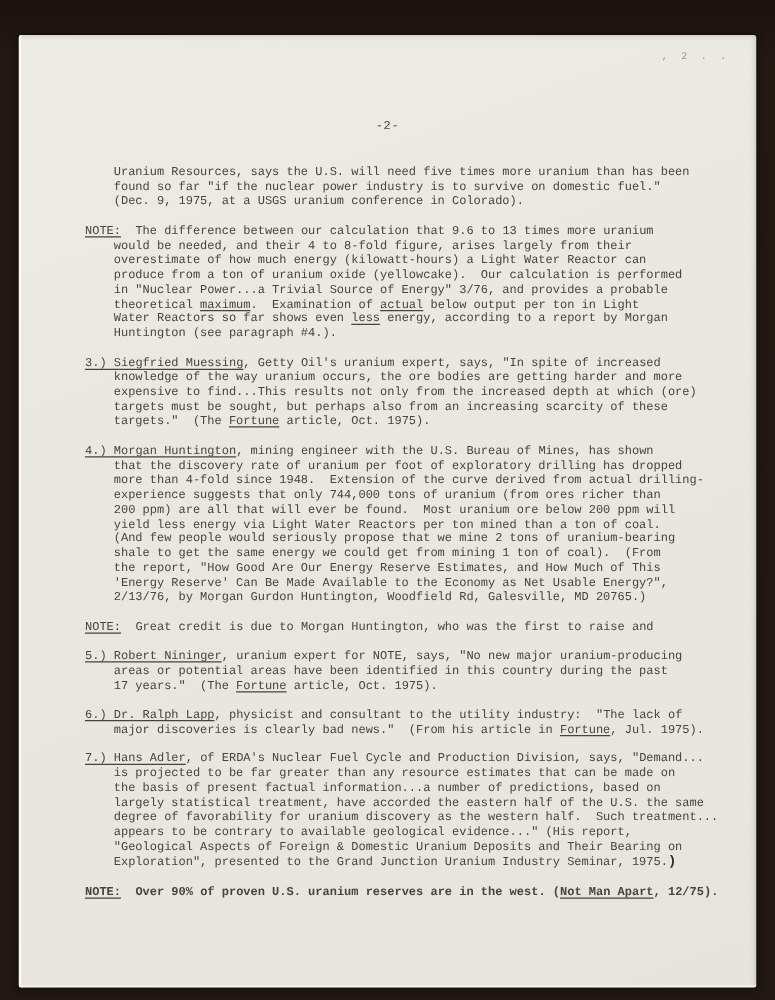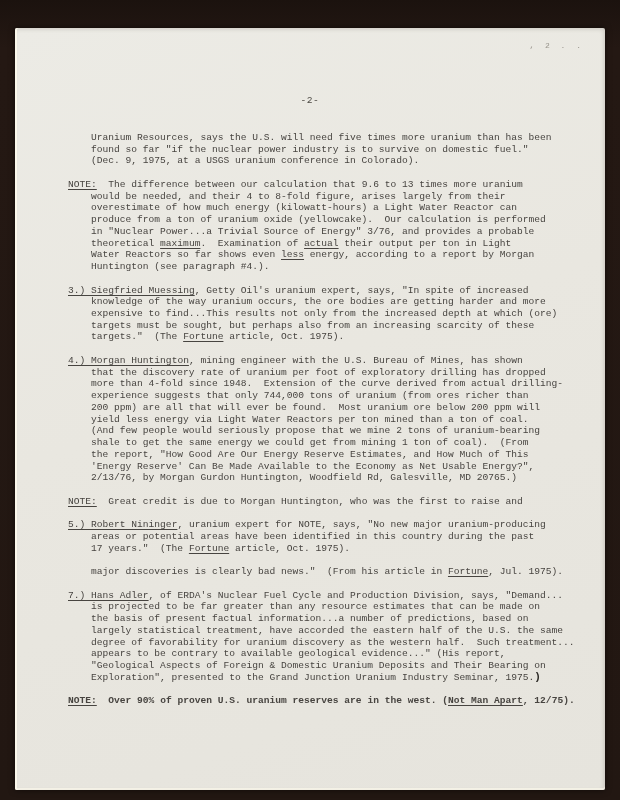--- a/index.html
+++ b/index.html
@@ -59,21 +59,21 @@
         <div class="line first"><span>Uranium Resources, says the U.S. will need five times more uranium than has been</span></div>
         <div class="line"><span>found so far "if the nuclear power industry is to survive on domestic fuel."</span></div>
         <div class="line"><span>(Dec. 9, 1975, at a USGS uranium conference in Colorado).</span></div>
       </div>
       <div class="para note">
         <div class="line first"><span class="u">NOTE:</span><span>  The difference between our calculation that 9.6 to 13 times more uranium</span></div>
         <div class="line"><span>would be needed, and their 4 to 8-fold figure, arises largely from their</span></div>
         <div class="line"><span>overestimate of how much energy (kilowatt-hours) a Light Water Reactor can</span></div>
         <div class="line"><span>produce from a ton of uranium oxide (yellowcake).  Our calculation is performed</span></div>
         <div class="line"><span>in "Nuclear Power...a Trivial Source of Energy" 3/76, and provides a probable</span></div>
-        <div class="line"><span>theoretical </span><span class="u">maximum</span><span>.  Examination of </span><span class="u">actual</span><span> their output per ton in Light</span></div>
+        <div class="line"><span>theoretical </span><span class="u">maximum</span><span>.  Examination of </span><span class="u">actual</span><span> below output per ton in Light</span></div>
         <div class="line"><span>Water Reactors so far shows even </span><span class="u">less</span><span> energy, according to a report by Morgan</span></div>
         <div class="line"><span>Huntington (see paragraph #4.).</span></div>
       </div>
       <div class="para numbered">
         <div class="line first"><span class="u">3.) Siegfried Muessing</span><span>, Getty Oil's uranium expert, says, "In spite of increased</span></div>
         <div class="line"><span>knowledge of the way uranium occurs, the ore bodies are getting harder and more</span></div>
         <div class="line"><span>expensive to find...This results not only from the increased depth at which (ore)</span></div>
         <div class="line"><span>targets must be sought, but perhaps also from an increasing scarcity of these</span></div>
         <div class="line"><span>targets."  (The </span><span class="u">Fortune</span><span> article, Oct. 1975).</span></div>
       </div>
@@ -92,20 +92,21 @@
       </div>
       <div class="para note">
         <div class="line first"><span class="u">NOTE:</span><span>  Great credit is due to Morgan Huntington, who was the first to raise and</span></div>
       </div>
       <div class="para numbered">
         <div class="line first"><span class="u">5.) Robert Nininger</span><span>, uranium expert for NOTE, says, "No new major uranium-producing</span></div>
         <div class="line"><span>areas or potential areas have been identified in this country during the past</span></div>
         <div class="line"><span>17 years."  (The </span><span class="u">Fortune</span><span> article, Oct. 1975).</span></div>
       </div>
       <div class="para numbered">
+        <div class="line first"><span class="u">6.) Dr. Ralph Lapp</span><span>, physicist and consultant to the utility industry:  "The lack of</span></div>
         <div class="line"><span>major discoveries is clearly bad news."  (From his article in </span><span class="u">Fortune</span><span>, Jul. 1975).</span></div>
       </div>
       <div class="para numbered">
         <div class="line first"><span class="u">7.) Hans Adler</span><span>, of ERDA's Nuclear Fuel Cycle and Production Division, says, "Demand...</span></div>
         <div class="line"><span>is projected to be far greater than any resource estimates that can be made on</span></div>
         <div class="line"><span>the basis of present factual information...a number of predictions, based on</span></div>
         <div class="line"><span>largely statistical treatment, have accorded the eastern half of the U.S. the same</span></div>
         <div class="line"><span>degree of favorability for uranium discovery as the western half.  Such treatment...</span></div>
         <div class="line"><span>appears to be contrary to available geological evidence..." (His report,</span></div>
         <div class="line"><span>"Geological Aspects of Foreign &amp; Domestic Uranium Deposits and Their Bearing on</span></div>

